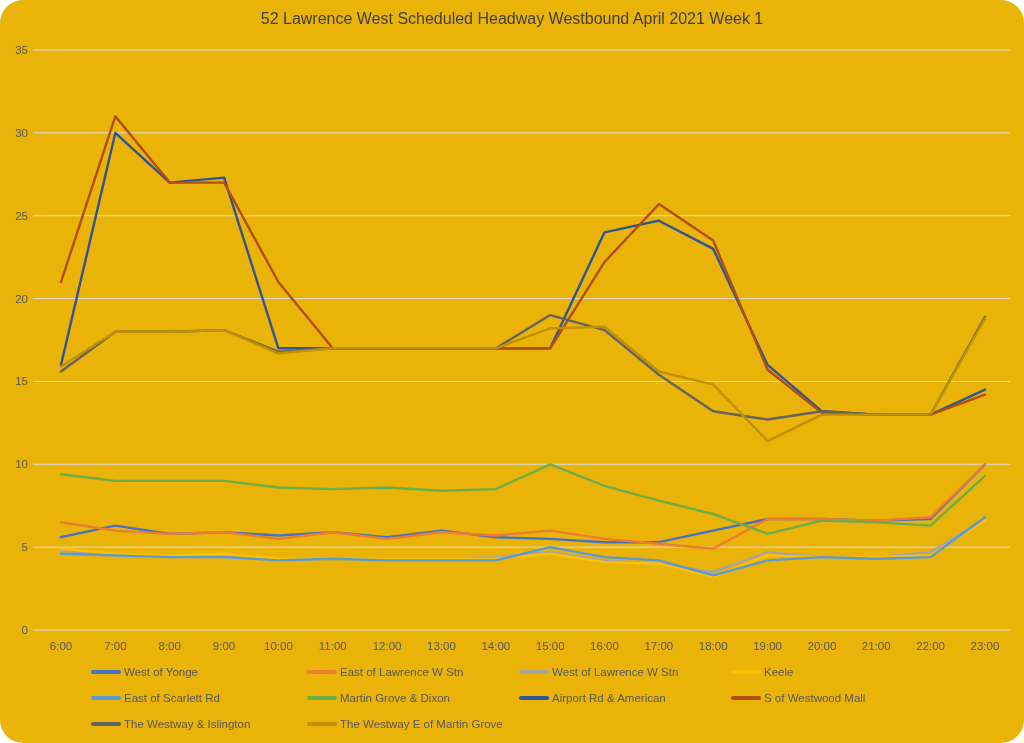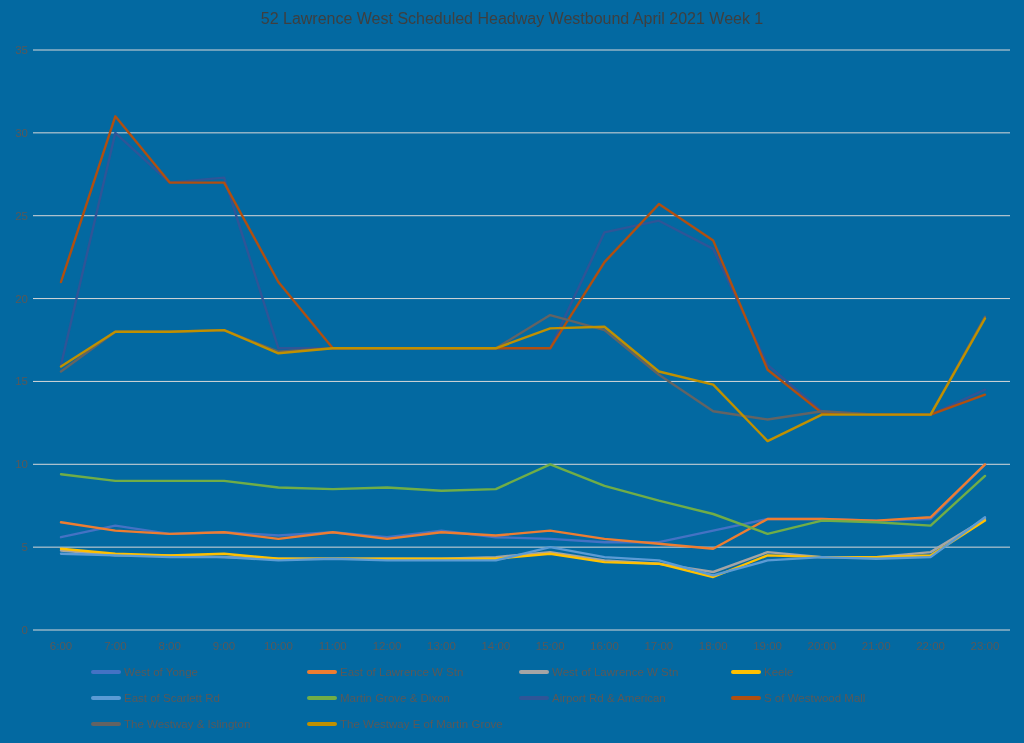--- a/index.html
+++ b/index.html
@@ -1,17 +1,17 @@
 <!DOCTYPE html>
 <html><head>
 <meta charset="utf-8">
 <style>
   html,body{margin:0;padding:0;background:#ffffff;}
-  #page{position:relative;width:1024px;height:743px;background:#0369a1;overflow:hidden;
-        font-family:"Liberation Sans", sans-serif;}
+  #page{position:relative;width:1024px;height:743px;background:#eab308;overflow:hidden;
+        font-family:"Liberation Sans", sans-serif;border-radius:23px;}
   #chart-svg{position:absolute;left:0;top:0;}
   .title-text{font-size:16px;fill:#3f3f3f;}
   .tick-text{font-size:11.5px;fill:#595959;}
   .legend-text{font-size:11.5px;fill:#595959;}
   .gridline{stroke:#d9d9d9;stroke-width:1;}
   .series-line{fill:none;stroke-width:2.4px;stroke-linejoin:round;stroke-linecap:round;}
 </style>
 </head>
 <body>
 

